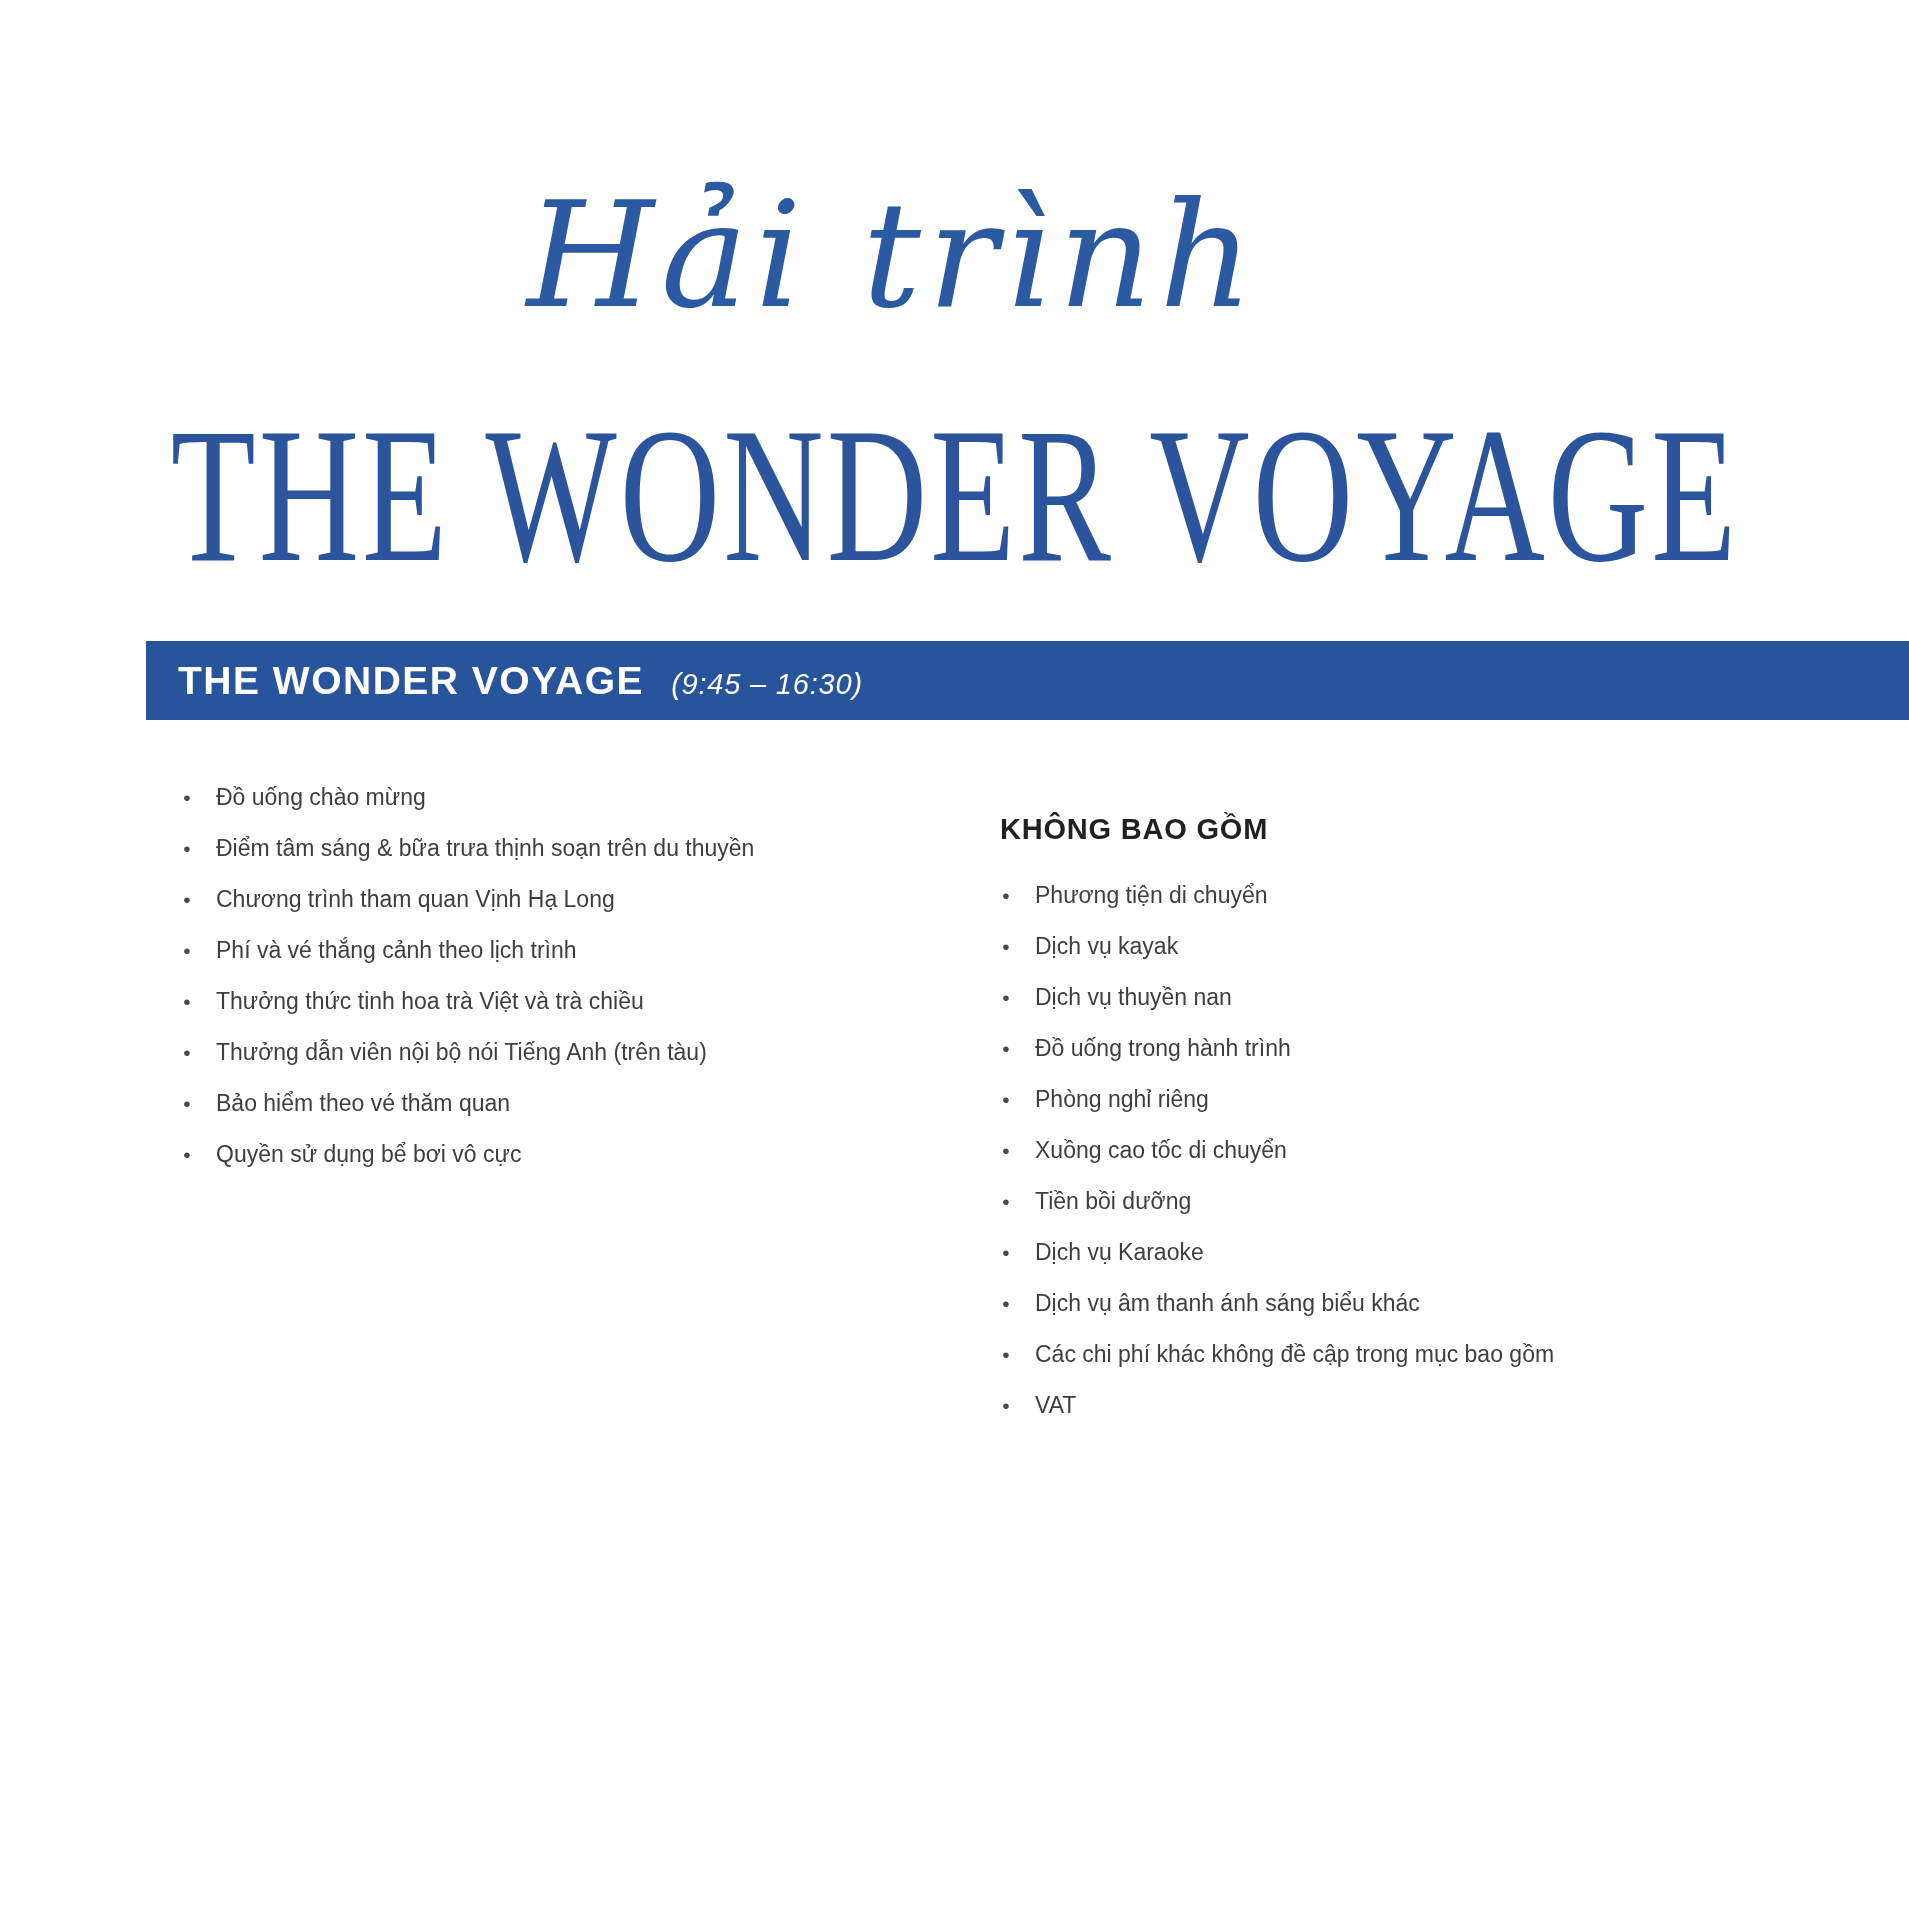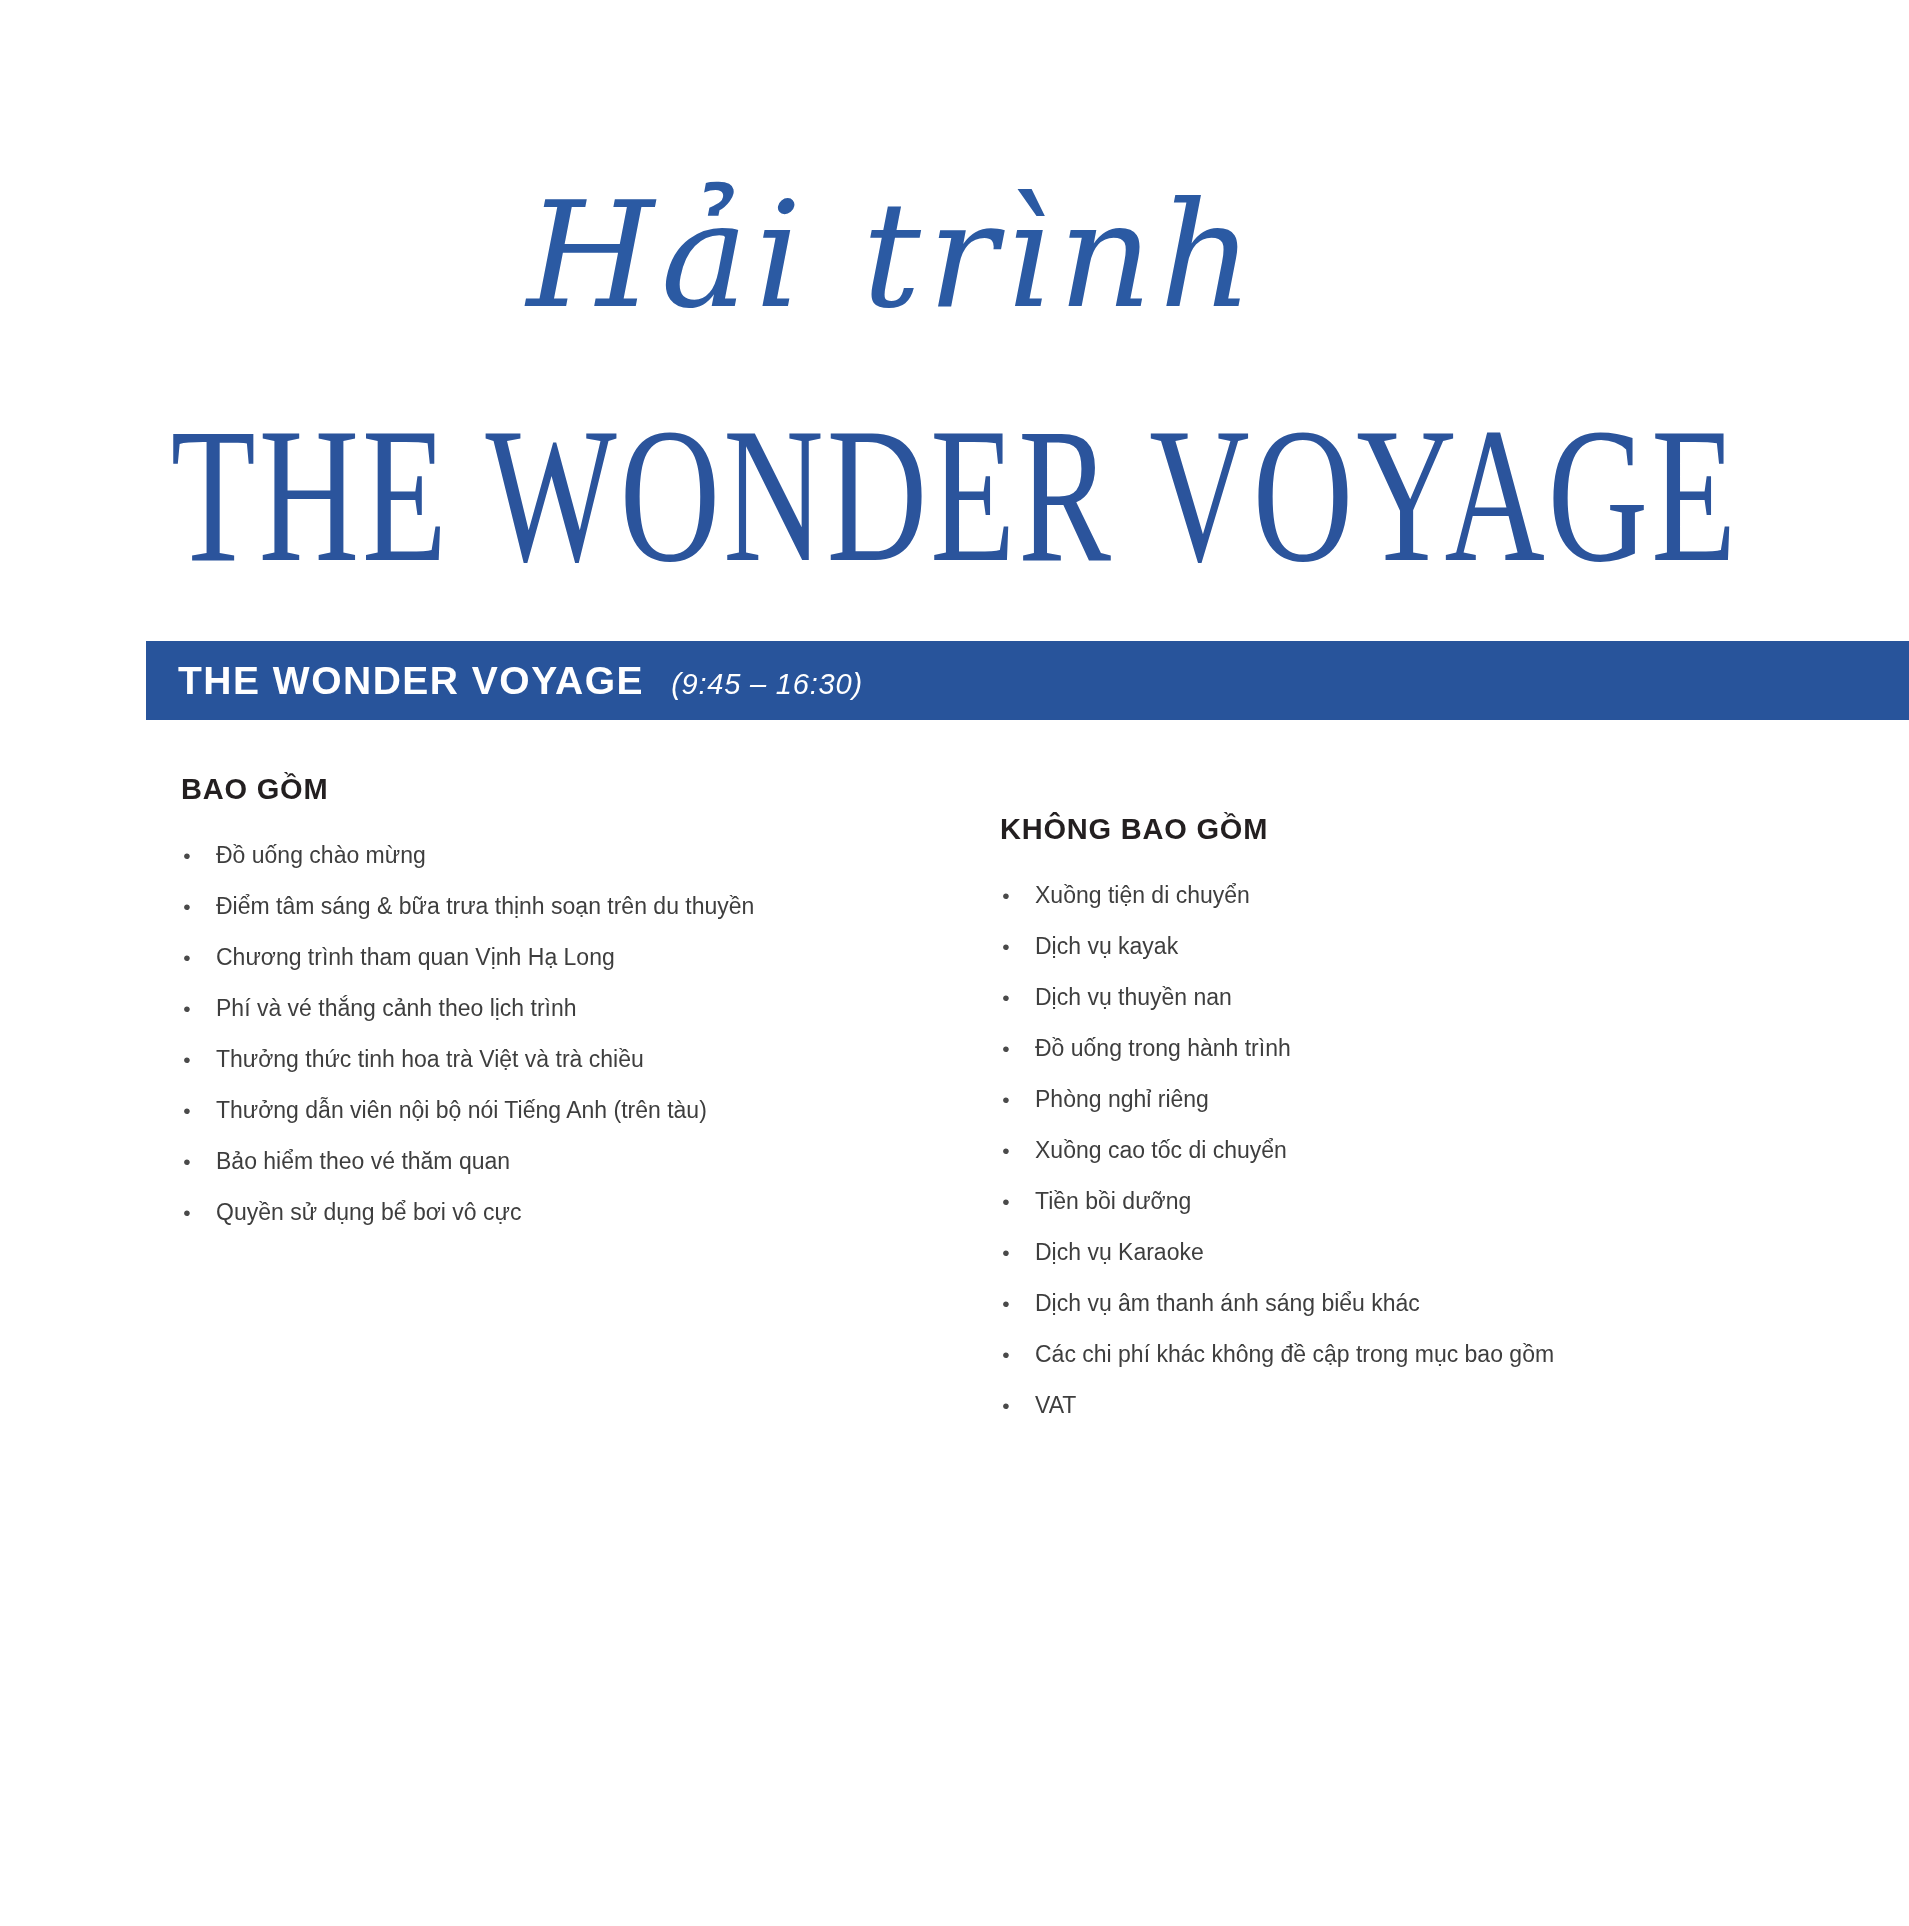--- a/index.html
+++ b/index.html
@@ -100,37 +100,36 @@
 
   <div class="script-title">Hải trình</div>
 
   <div class="main-title">THE WONDER VOYAGE</div>
 
   <div class="banner">
     <span class="banner-title">THE WONDER VOYAGE</span><span class="banner-time">(9:45 – 16:30)</span>
   </div>
 
   <section class="col col-left">
-    <h3>BAO GỒM</h3>
     <ul>
       <li><span class="dot">•</span><span>Đồ uống chào mừng</span></li>
       <li><span class="dot">•</span><span>Điểm tâm sáng &amp; bữa trưa thịnh soạn trên du thuyền</span></li>
       <li><span class="dot">•</span><span>Chương trình tham quan Vịnh Hạ Long</span></li>
       <li><span class="dot">•</span><span>Phí và vé thắng cảnh theo lịch trình</span></li>
       <li><span class="dot">•</span><span>Thưởng thức tinh hoa trà Việt và trà chiều</span></li>
       <li><span class="dot">•</span><span>Thưởng dẫn viên nội bộ nói Tiếng Anh (trên tàu)</span></li>
       <li><span class="dot">•</span><span>Bảo hiểm theo vé thăm quan</span></li>
       <li><span class="dot">•</span><span>Quyền sử dụng bể bơi vô cực</span></li>
     </ul>
   </section>
 
   <section class="col col-right">
     <h3>KHÔNG BAO GỒM</h3>
     <ul>
-      <li><span class="dot">•</span><span>Xuồng tiện di chuyển</span></li>
+      <li><span class="dot">•</span><span>Phương tiện di chuyển</span></li>
       <li><span class="dot">•</span><span>Dịch vụ kayak</span></li>
       <li><span class="dot">•</span><span>Dịch vụ thuyền nan</span></li>
       <li><span class="dot">•</span><span>Đồ uống trong hành trình</span></li>
       <li><span class="dot">•</span><span>Phòng nghỉ riêng</span></li>
       <li><span class="dot">•</span><span>Xuồng cao tốc di chuyển</span></li>
       <li><span class="dot">•</span><span>Tiền bồi dưỡng</span></li>
       <li><span class="dot">•</span><span>Dịch vụ Karaoke</span></li>
       <li><span class="dot">•</span><span>Dịch vụ âm thanh ánh sáng biểu khác</span></li>
       <li><span class="dot">•</span><span>Các chi phí khác không đề cập trong mục bao gồm</span></li>
       <li><span class="dot">•</span><span>VAT</span></li>

